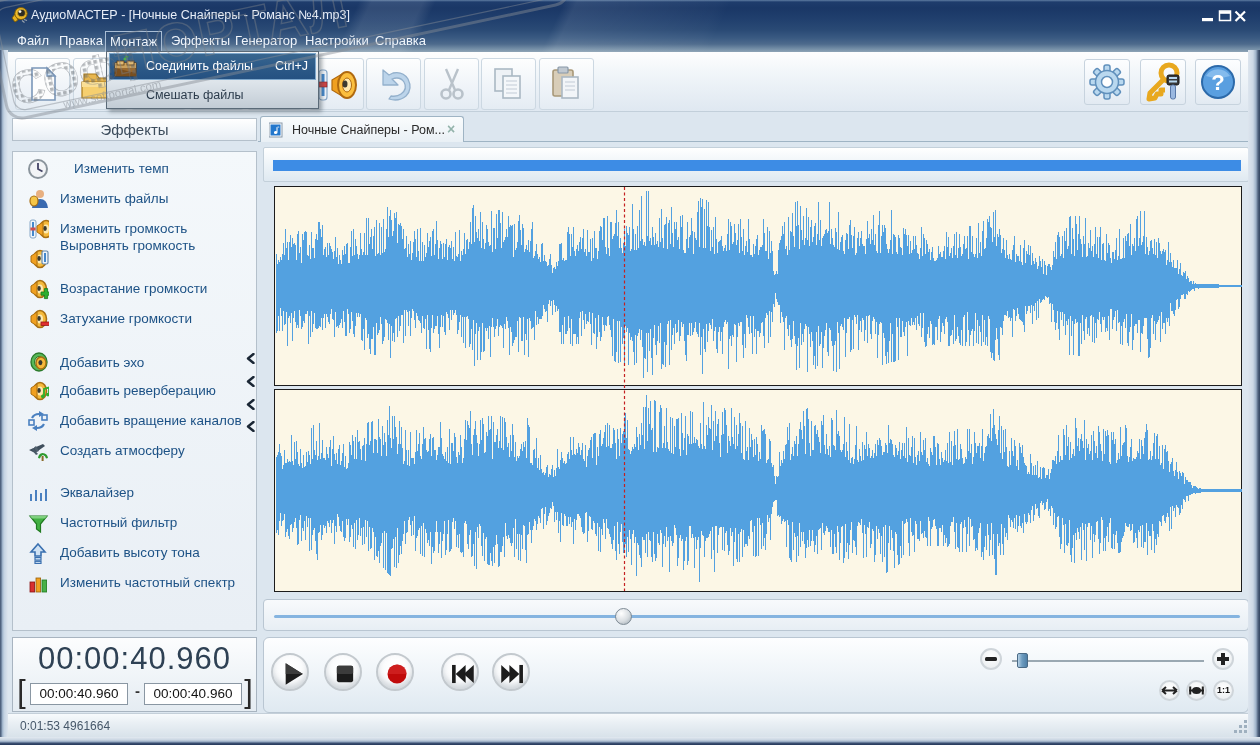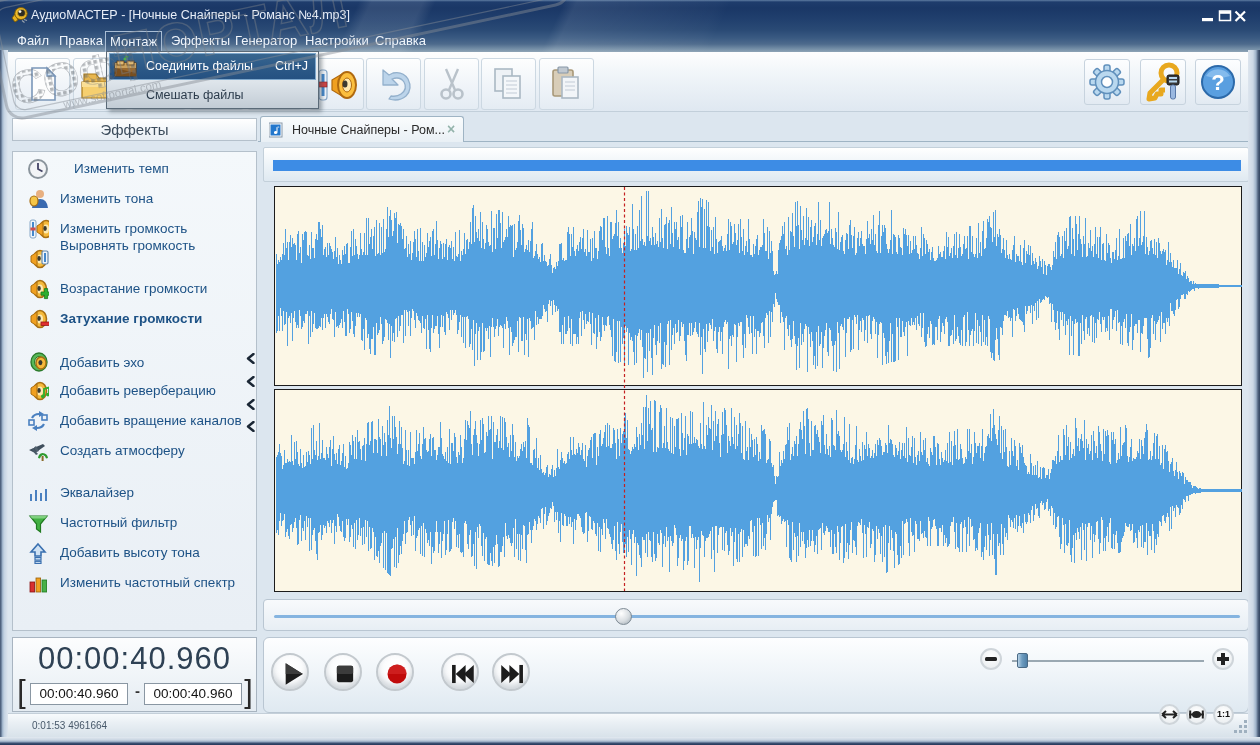--- a/index.html
+++ b/index.html
@@ -48,42 +48,42 @@
 #timepanel{left:12px;top:637px;width:245px;height:75px;border:1px solid #a8b4c0;
  background:linear-gradient(180deg,#fcfdfe,#eef3f7 60%,#e5ecf2);padding-left:47px;}
 #bigtime{position:absolute;left:0;top:3px;width:100%;text-align:center;color:#2e4154;font-size:31px;letter-spacing:1px;}
 .brak{position:absolute;top:41px;font-size:32px;font-weight:400;color:#2a2a2a;line-height:24px;transform:scaleX(.95);}
 .tfield{position:absolute;top:45px;width:98px;height:22px;background:#fff;border:1px solid #8a97a3;
  font-size:13.5px;color:#111;text-align:center;line-height:20px;}
 
 
 #statusbar{left:8px;top:713px;width:1240px;height:24px;
  background:linear-gradient(180deg,#f7fafc 0,#e9eff4 40%,#d8e2ea 100%);
- border-top:1px solid #c4cfd9;color:#47586a;font-size:10px;line-height:24px;padding-left:24px;}
+ border-top:1px solid #c4cfd9;color:#47586a;font-size:12px;line-height:24px;padding-left:12px;}
 #tab{left:260px;top:116px;width:204px;height:26px;border:1px solid #9fb4c4;border-bottom:none;
  border-radius:3px 3px 0 0;background:linear-gradient(180deg,#fafcfd,#e9f0f5);z-index:3;
  font-size:13px;color:#222;}
 #tabline{left:258px;top:141px;width:990px;height:1px;background:#9fb4c4;}
 #progresspanel{left:263px;top:147px;width:986px;height:35px;border:1px solid #c3d0da;border-radius:2px;
  background:linear-gradient(180deg,#ffffff,#eef4f8 50%,#dfe9f1);}
 #progressbar{left:9px;top:12px;width:968px;height:11px;background:#3d8ce5;}
 #sliderpanel{left:263px;top:599px;width:986px;height:32px;border:1px solid #b9c6d2;border-radius:4px;
  background:linear-gradient(180deg,#f8fafc,#e7eef4);}
 #slidertrack{left:10px;top:15px;width:966px;height:3px;background:#85b4e0;border-radius:2px;}
 #sliderknob{left:351px;top:8px;width:17px;height:17px;border-radius:50%;border:1px solid #7d8a94;
  background:radial-gradient(circle at 35% 30%,#ffffff,#d8dde1 55%,#9aa5ad);}
 #playpanel{left:263px;top:637px;width:986px;height:76px;border:1px solid #b9c6d2;border-radius:6px;
  background:linear-gradient(180deg,#fdfeff 0,#f0f5f9 45%,#dfe9f1 100%);}
 .pbtn{position:absolute;width:38px;height:38px;border-radius:50%;
  background:radial-gradient(circle at 50% 35%,#ffffff 0,#fbfcfd 55%,#e9edf0 80%,#dfe4e8);
  border:2px solid #c3c9ce;box-shadow:inset 0 -4px 6px rgba(160,170,178,.35);}
 .zbtn{position:absolute;width:22px;height:22px;border-radius:50%;border:2px solid #cfd5da;
  background:radial-gradient(circle at 50% 35%,#fff,#eef1f3 70%,#e2e6ea);}
 .zbtn2{position:absolute;width:21px;height:21px;border-radius:50%;border:2px solid #cfd5da;
- background:radial-gradient(circle at 50% 35%,#fff,#eef1f3 70%,#e2e6ea);margin-top:24px;}
+ background:radial-gradient(circle at 50% 35%,#fff,#eef1f3 70%,#e2e6ea);}
 
 
 #dropmenu{left:106px;top:51px;width:213px;height:58px;border:1px solid #5a6a78;
  background:linear-gradient(180deg,#eef2f6 0,#dde4ea 55%,#c2ccd5 100%);
  box-shadow:3px 3px 4px rgba(60,70,80,.45);z-index:40;text-decoration:underline;}
 #dm-sel{position:absolute;left:2px;top:1px;width:207px;height:27px;border:1px solid #7da7cc;
  background:linear-gradient(180deg,#38668f 0,#2d5a88 50%,#255181 100%);}
 #dropmenu .t1{position:absolute;left:39px;top:7px;color:#fff;font-size:12.5px;}
 #dropmenu .ks{position:absolute;right:10px;top:7px;color:#fff;font-size:12.5px;}
 #dropmenu .t2{position:absolute;left:39px;top:36px;color:#2c3c4c;font-size:12.5px;}
@@ -233,21 +233,21 @@
 <div class="fxi" style="top:157.5px;"><svg width="22" height="22" viewBox="0 0 22 22">
       <circle cx="11" cy="11" r="9" fill="#f2f4f6" stroke="#8a949c" stroke-width="2"></circle>
       <path d="M11 5 v6 l4.5 2.5" stroke="#446" stroke-width="1.8" fill="none"></path>
     </svg></div>
 <div class="fx" style="top:160.5px;margin-left:14px;">Изменить темп</div>
 <div class="fxi" style="top:187.5px;"><svg width="22" height="22" viewBox="0 0 22 22">
       <circle cx="13" cy="6" r="4" fill="#e8b080"></circle>
       <path d="M5 20 q1 -9 8 -9 q7 0 8 9 z" fill="#3a6ab0"></path>
       <ellipse cx="7" cy="13" rx="4" ry="5" fill="#f5c648" stroke="#a86f12" stroke-width="1.2"></ellipse>
     </svg></div>
-<div class="fx" style="top:190.5px;">Изменить тона</div>
+<div class="fx" style="top:190.5px;">Изменить файлы</div>
 <div class="fxi" style="top:217.5px;"><svg width="22" height="22" viewBox="0 0 22 22">
       <rect x="3" y="2" width="6" height="18" rx="2" fill="#eef4fa" stroke="#88a8c8" stroke-width="1"></rect>
       <rect x="5" y="4" width="2" height="14" fill="#4488cc"></rect>
       <rect x="3.4" y="9.5" width="5.2" height="3" fill="#d05050"></rect>
       <g transform="translate(6,0)">
         <ellipse cx="13" cy="11" rx="6.5" ry="8.5" fill="#f5b93a" stroke="#a86f12" stroke-width="1.6"></ellipse>
         <ellipse cx="13" cy="11" rx="3" ry="4.6" fill="#fde9b0"></ellipse>
         <ellipse cx="12" cy="10.5" rx="1.8" ry="2.4" fill="#3a3a30"></ellipse>
         <path d="M4 8 l6 -4 v14 l-6 -4 z" fill="#f0a020" stroke="#a86f12" stroke-width="1"></path>
       </g>
@@ -270,21 +270,21 @@
       <path d="M16 9 h3.4 v-3.4 h3.2 v3.4 h3.4 v3.2 h-3.4 v3.4 h-3.2 v-3.4 h-3.4 z" fill="#2fae2f" stroke="#187818" stroke-width=".8" transform="translate(-2,5)"></path>
     </svg></div>
 <div class="fx" style="top:280.5px;">Возрастание громкости</div>
 <div class="fxi" style="top:307.5px;"><svg width="22" height="22" viewBox="0 0 22 22">
       <ellipse cx="13" cy="11" rx="6.5" ry="8.5" fill="#f5b93a" stroke="#a86f12" stroke-width="1.6"></ellipse>
       <ellipse cx="13" cy="11" rx="3" ry="4.6" fill="#fde9b0"></ellipse>
       <ellipse cx="12" cy="10.5" rx="1.8" ry="2.4" fill="#3a3a30"></ellipse>
       <path d="M4 8 l6 -4 v14 l-6 -4 z" fill="#f0a020" stroke="#a86f12" stroke-width="1"></path>
       <rect x="14" y="14" width="9" height="3.4" fill="#e03030" stroke="#981818" stroke-width=".8"></rect>
     </svg></div>
-<div class="fx" style="top:310.5px;font-weight:bold;">Затухание громкости</div>
+<div class="fx" style="top:310.5px;">Затухание громкости</div>
 <div class="fxi" style="top:349.5px;"><svg width="22" height="22" viewBox="0 0 22 22">
       <ellipse cx="12" cy="12" rx="8" ry="9" fill="#58b858" stroke="#2a7a2a" stroke-width="1.4"></ellipse>
       <ellipse cx="12" cy="12" rx="4.5" ry="5.5" fill="#b8e0a8" stroke="#2a7a2a" stroke-width="1"></ellipse>
       <ellipse cx="14" cy="13" rx="5" ry="6" fill="#f5b93a" stroke="#a86f12" stroke-width="1.4"></ellipse>
       <ellipse cx="13.4" cy="12.6" rx="2" ry="2.6" fill="#3a3a30"></ellipse>
     </svg></div>
 <div class="fx" style="top:355px;">Добавить эхо</div>
 <div class="fxi" style="top:379.5px;"><svg width="22" height="22" viewBox="0 0 22 22">
       <ellipse cx="13" cy="11" rx="6.5" ry="8.5" fill="#f5b93a" stroke="#a86f12" stroke-width="1.6"></ellipse>
       <ellipse cx="13" cy="11" rx="3" ry="4.6" fill="#fde9b0"></ellipse>

